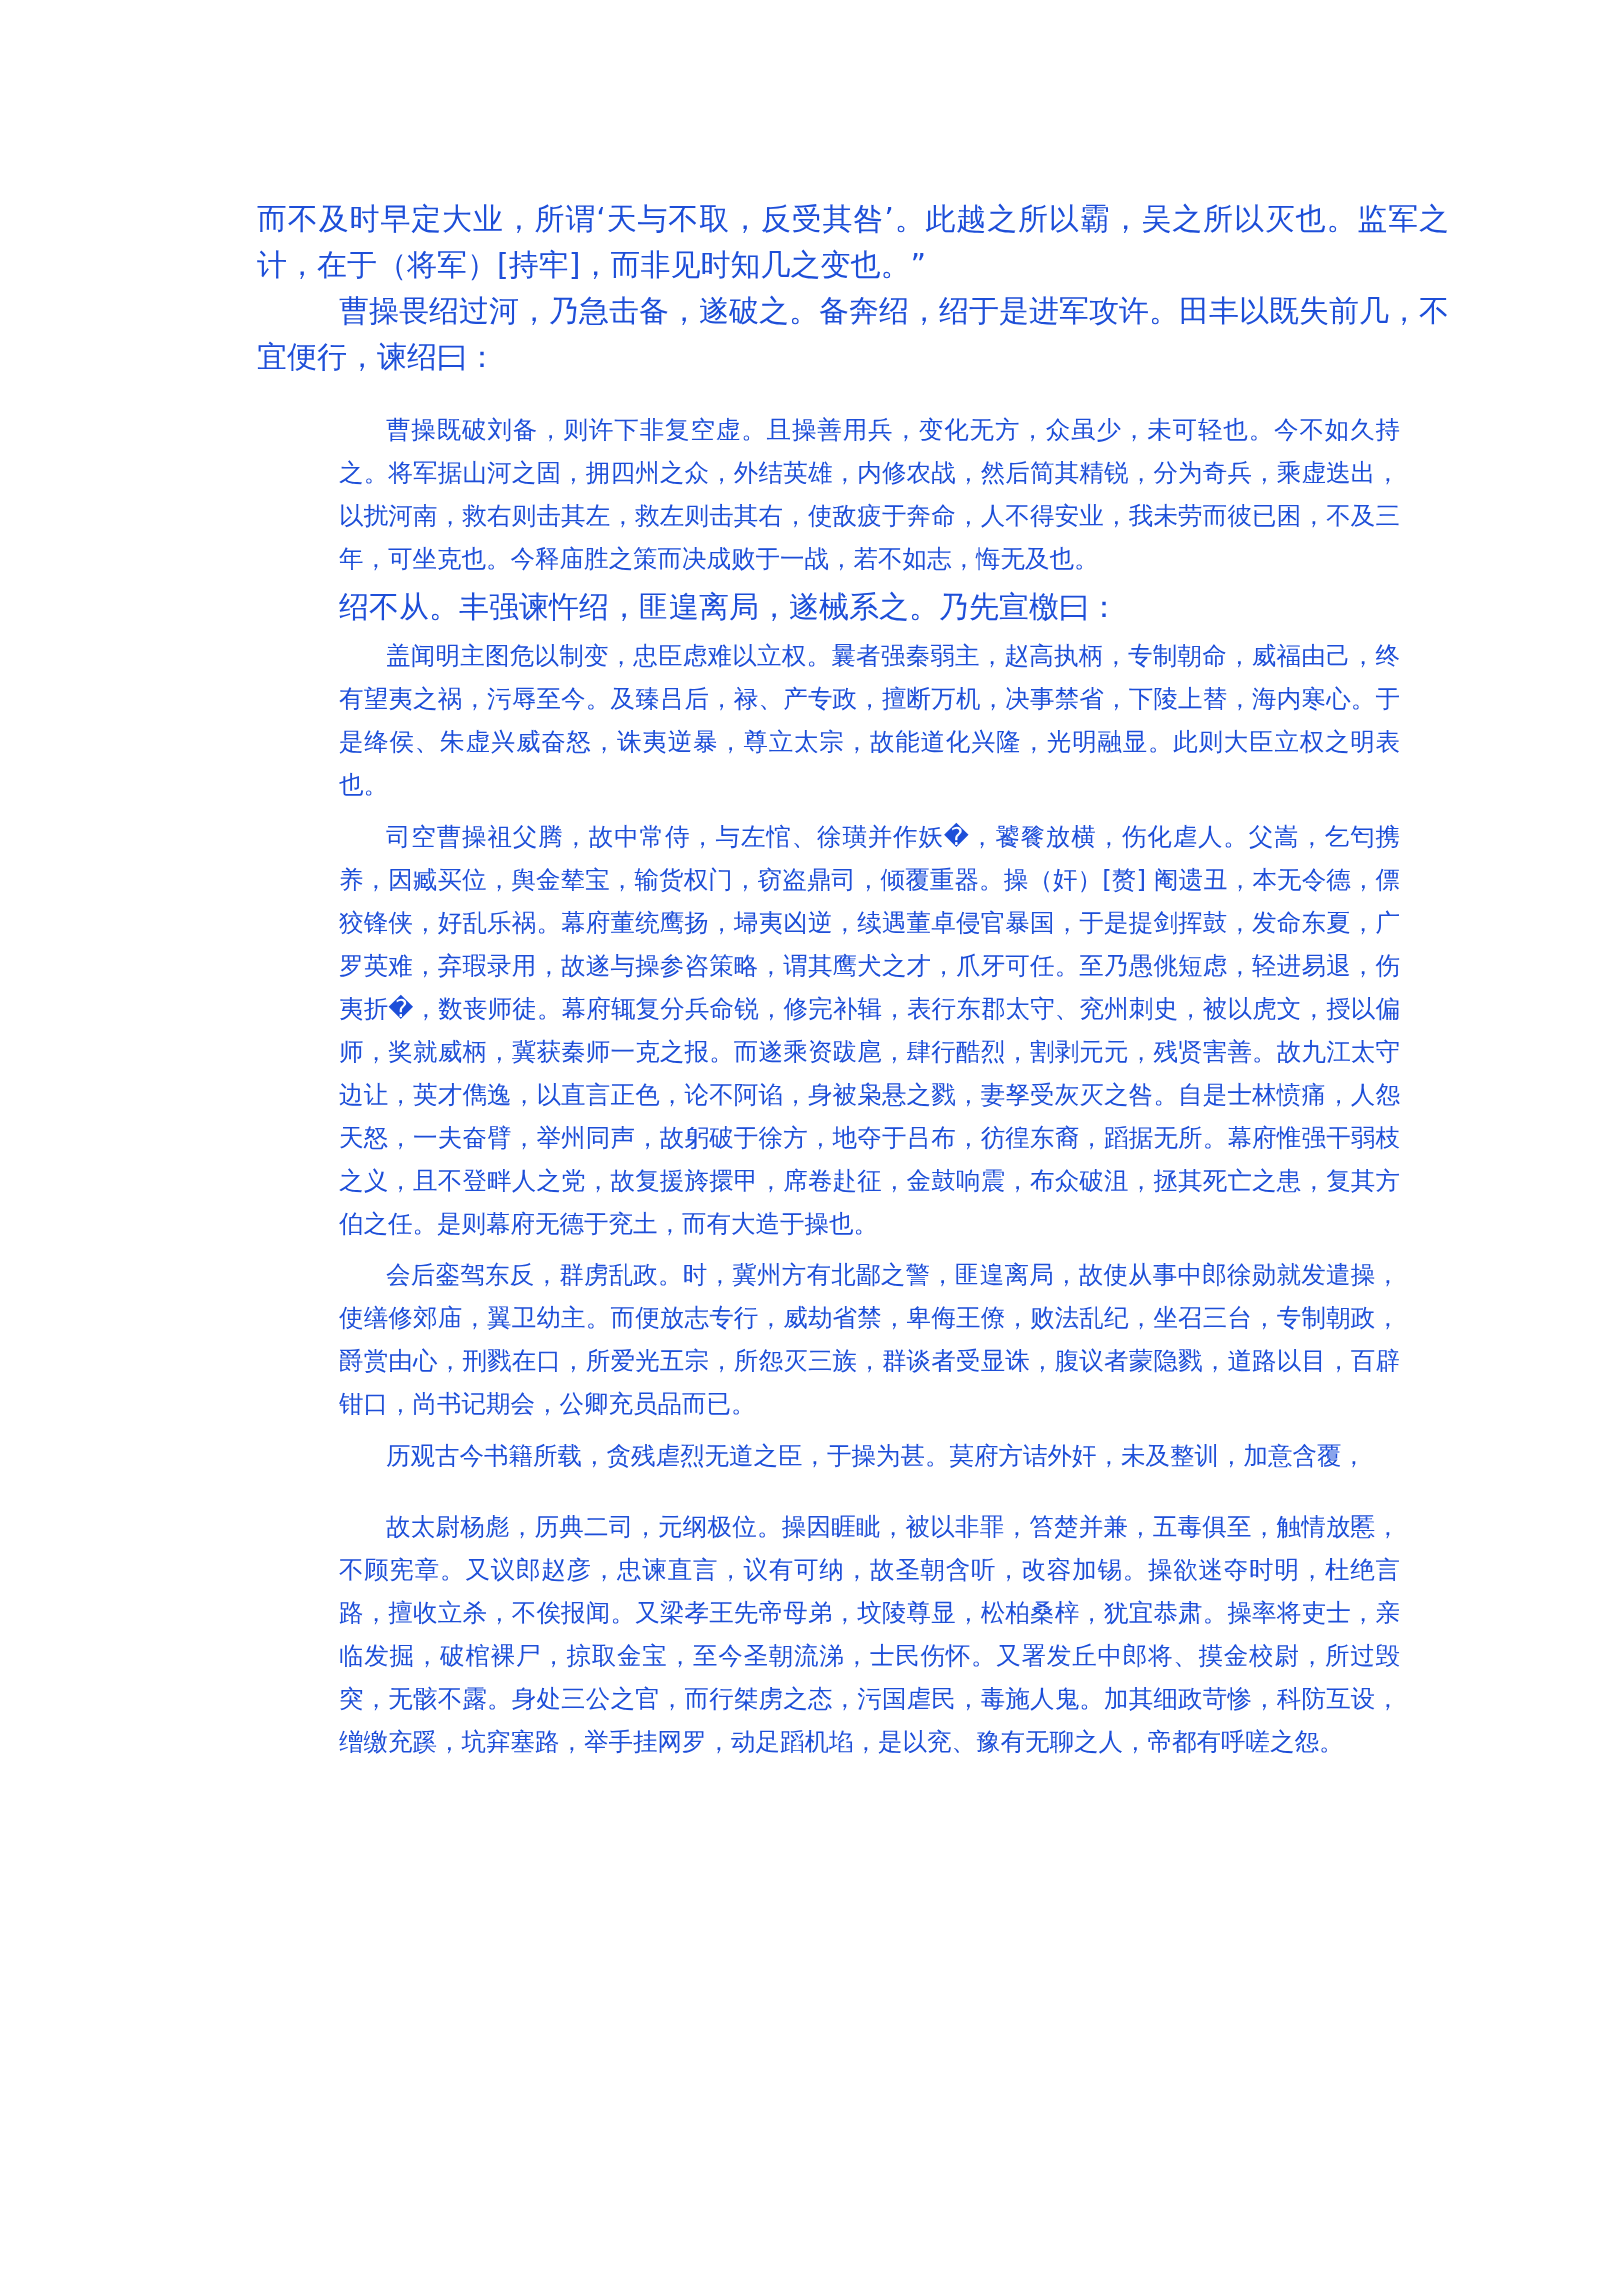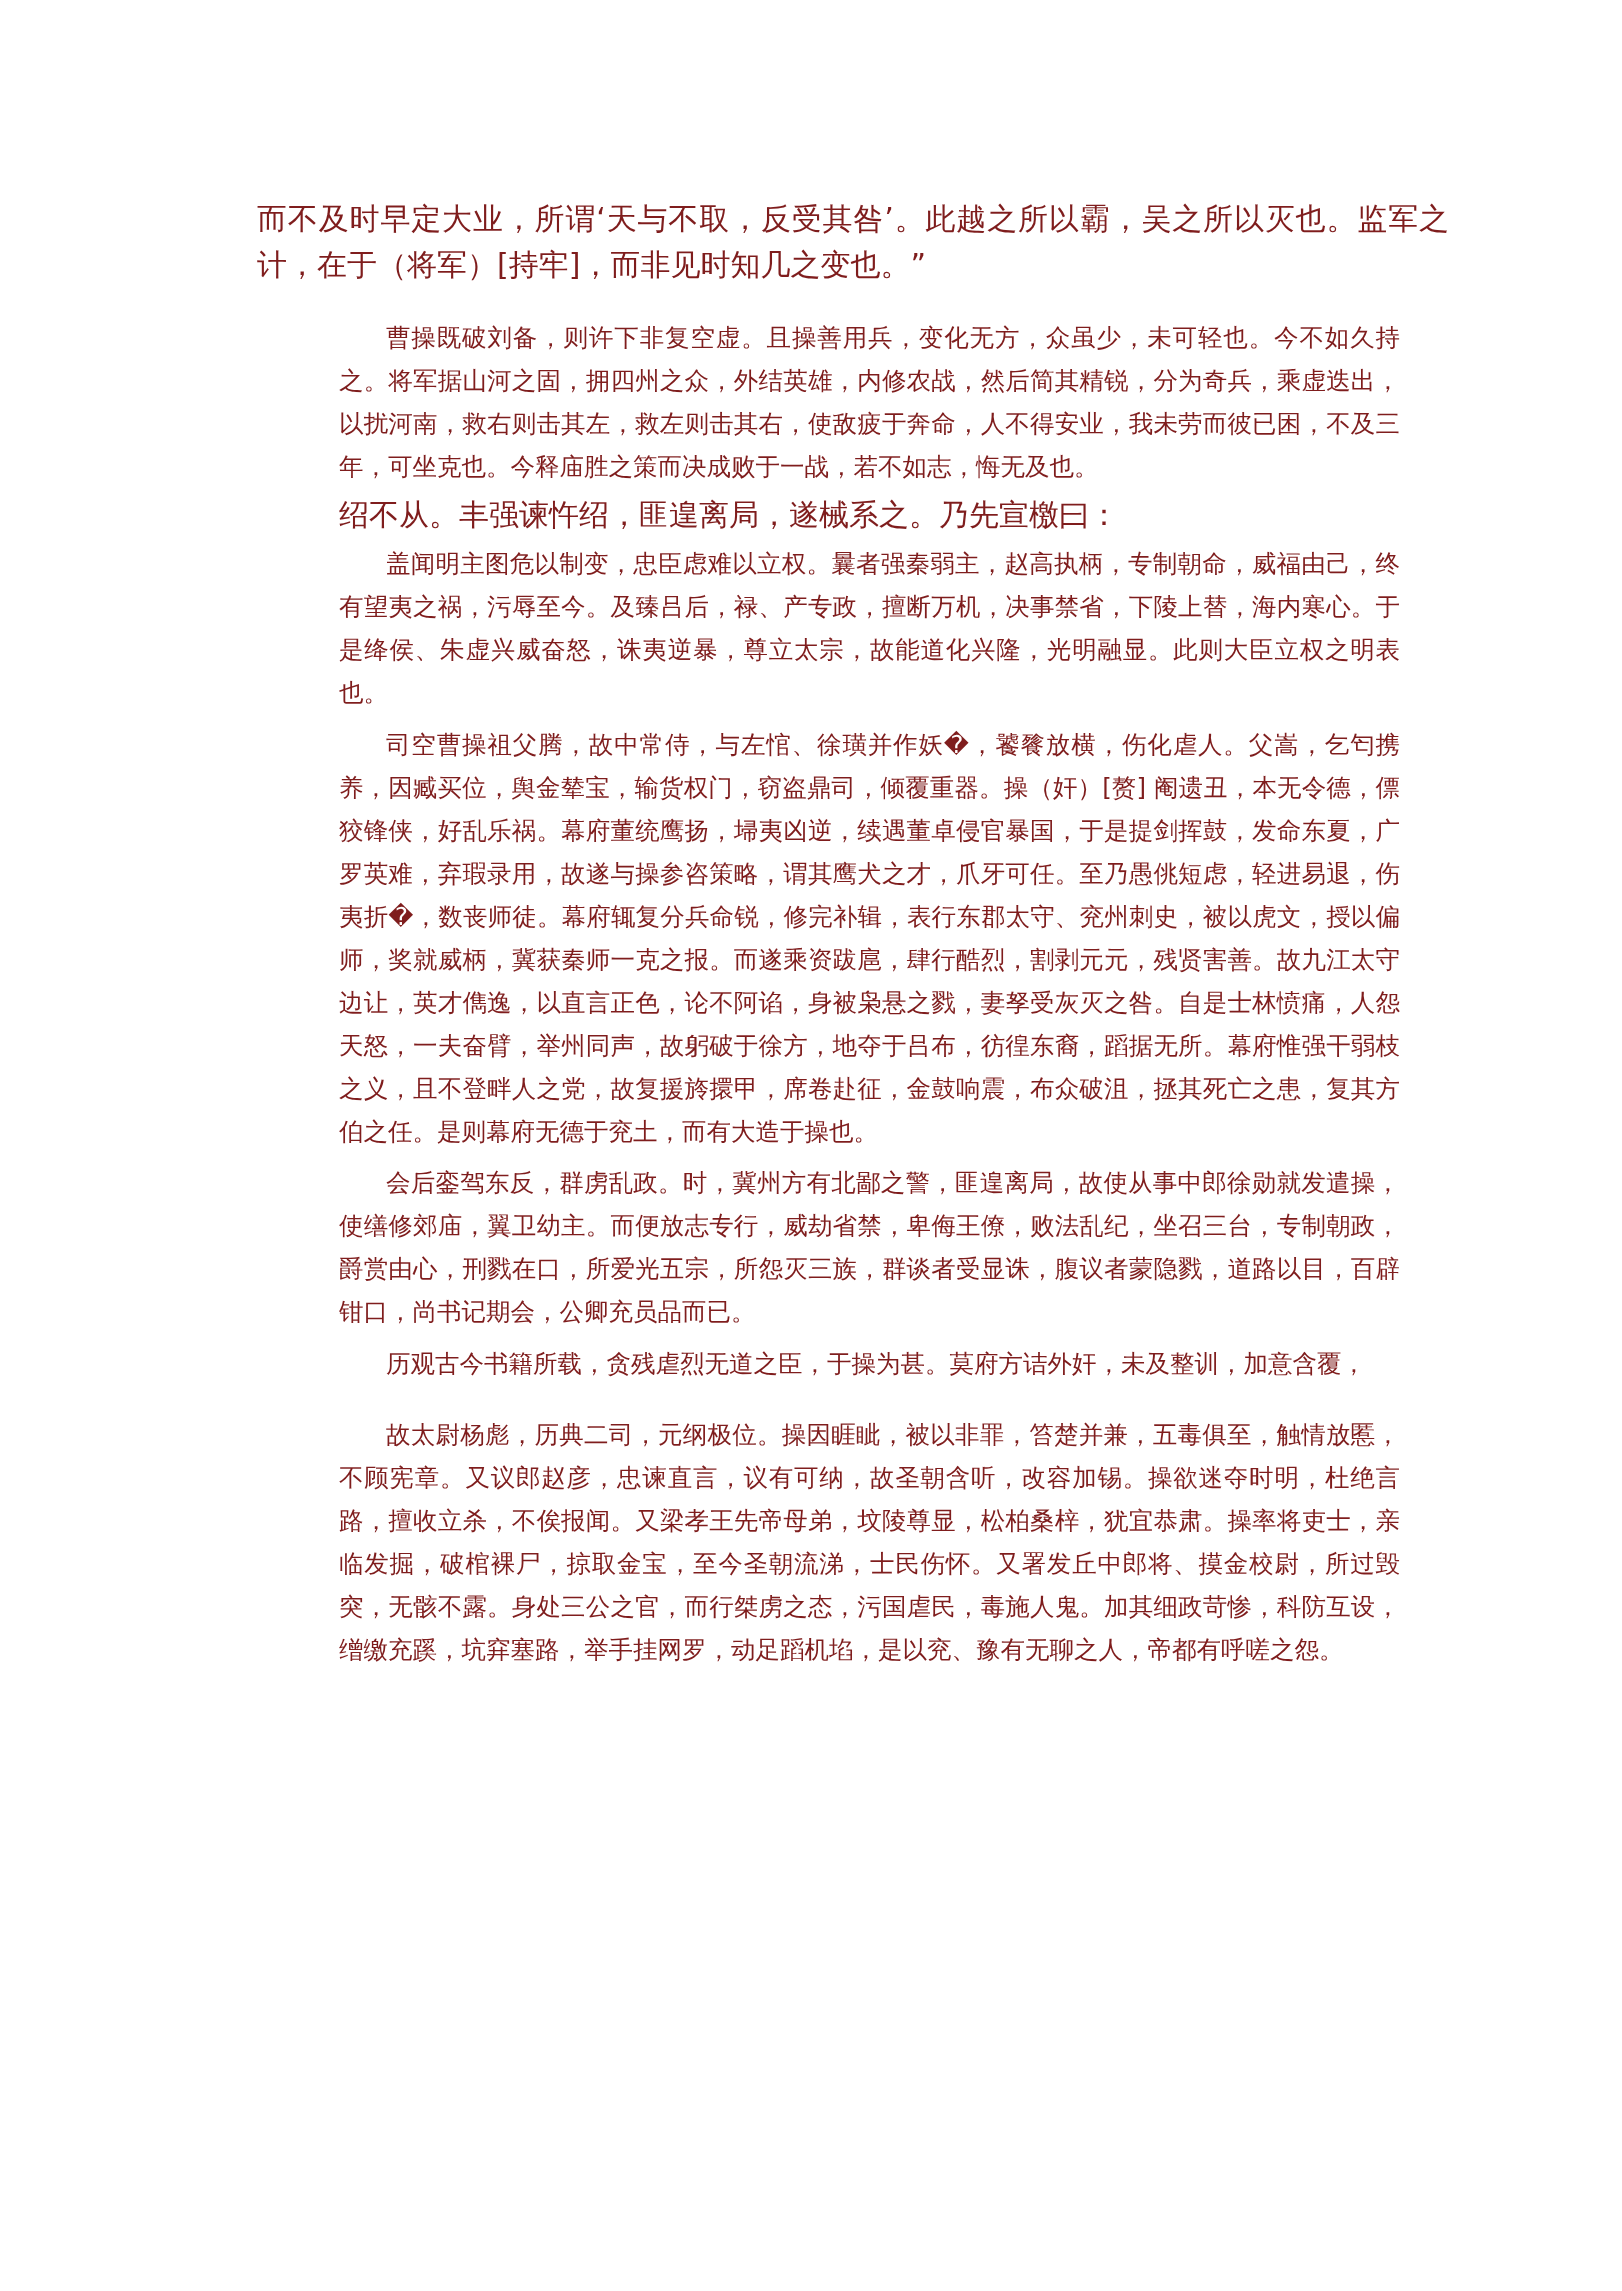--- a/index.html
+++ b/index.html
@@ -50,26 +50,27 @@
   }
   .blockquote p:last-child {
     margin-bottom: 0;
     margin-top: 28px;
   }
 </style>
 </head>
 <body style="background: rgb(255, 255, 255);">
 
 <div class="page">
-  <div class="text-column" style="color: #7f1d1d;">
+  <div class="text-column" style="color: #1d4ed8;">
 
     <p class="main noindent">而不及时早定大业，所谓‘天与不取，反受其咎’。此越之所以霸，吴之所以灭也。监军之计，在于（将军）[持牢]，而非见时知几之变也。”</p>
 
 
 
+    <p class="main">曹操畏绍过河，乃急击备，遂破之。备奔绍，绍于是进军攻许。田丰以既失前几，不宜便行，谏绍曰：</p>
 
     <div class="blockquote">
       <p>曹操既破刘备，则许下非复空虚。且操善用兵，变化无方，众虽少，未可轻也。今不如久持之。将军据山河之固，拥四州之众，外结英雄，内修农战，然后简其精锐，分为奇兵，乘虚迭出，以扰河南，救右则击其左，救左则击其右，使敌疲于奔命，人不得安业，我未劳而彼已困，不及三年，可坐克也。今释庙胜之策而决成败于一战，若不如志，悔无及也。</p>
     </div>
 
     <p class="main">绍不从。丰强谏忤绍，匪遑离局，遂械系之。乃先宣檄曰：</p>
 
     <div class="blockquote">
       <p>盖闻明主图危以制变，忠臣虑难以立权。曩者强秦弱主，赵高执柄，专制朝命，威福由己，终有望夷之祸，污辱至今。及臻吕后，禄、产专政，擅断万机，决事禁省，下陵上替，海内寒心。于是绛侯、朱虚兴威奋怒，诛夷逆暴，尊立太宗，故能道化兴隆，光明融显。此则大臣立权之明表也。</p>
       <p>司空曹操祖父腾，故中常侍，与左悺、徐璜并作妖�，饕餮放横，伤化虐人。父嵩，乞匄携养，因臧买位，舆金辇宝，输货权门，窃盗鼎司，倾覆重器。操（奸）[赘] 阉遗丑，本无令德，僄狡锋侠，好乱乐祸。幕府董统鹰扬，埽夷凶逆，续遇董卓侵官暴国，于是提剑挥鼓，发命东夏，广罗英难，弃瑕录用，故遂与操参咨策略，谓其鹰犬之才，爪牙可任。至乃愚佻短虑，轻进易退，伤夷折�，数丧师徒。幕府辄复分兵命锐，修完补辑，表行东郡太守、兖州刺史，被以虎文，授以偏师，奖就威柄，冀获秦师一克之报。而遂乘资跋扈，肆行酷烈，割剥元元，残贤害善。故九江太守边让，英才儁逸，以直言正色，论不阿谄，身被枭悬之戮，妻孥受灰灭之咎。自是士林愤痛，人怨天怒，一夫奋臂，举州同声，故躬破于徐方，地夺于吕布，彷徨东裔，蹈据无所。幕府惟强干弱枝之义，且不登畔人之党，故复援旍擐甲，席卷赴征，金鼓响震，布众破沮，拯其死亡之患，复其方伯之任。是则幕府无德于兖土，而有大造于操也。</p>

